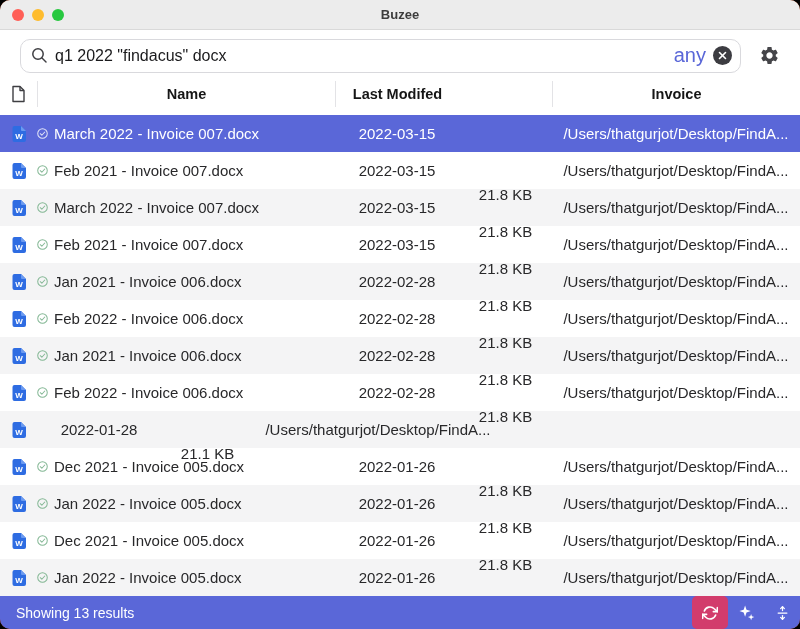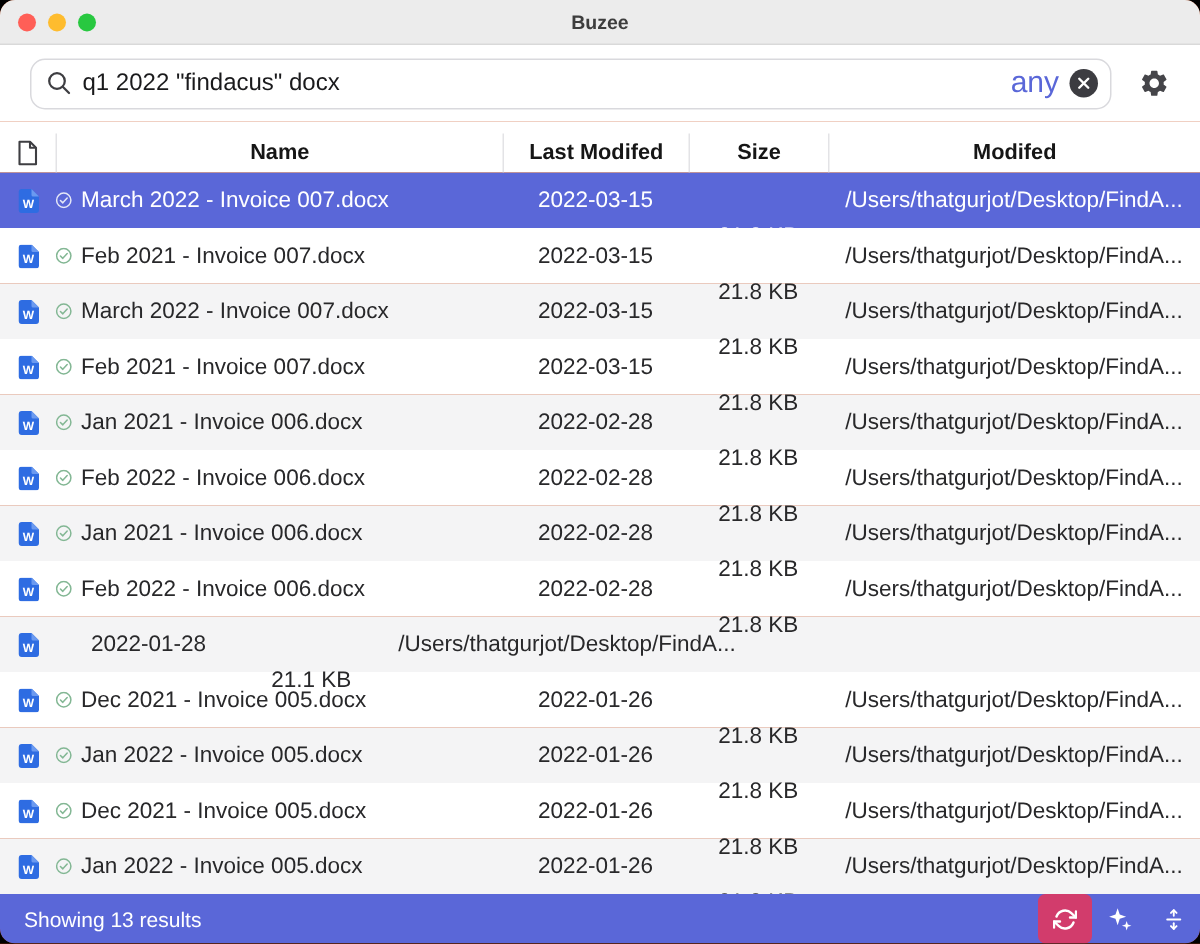--- a/index.html
+++ b/index.html
@@ -37,21 +37,21 @@
     font-family:"Liberation Sans", sans-serif; margin-left:7px; background:transparent;
   }
   .scope-chip { font-size:20px; color:#5a67d8; margin-right:7px; cursor:default; }
   .clear-btn {
     width:19px; height:19px; border-radius:50%; background:#3c3c41;
     display:flex; align-items:center; justify-content:center; flex:0 0 auto;
   }
   .gear-btn { display:flex; align-items:center; justify-content:center; }
   
   .thead {
-    height:34px; display:flex; align-items:flex-end; background:#fff;
+    height:34px; display:flex; align-items:flex-start; background:#fff;
     font-size:14.5px; font-weight:bold; color:#161616; flex:0 0 auto;
   }
   .thead .col { display:flex; align-items:center; justify-content:center; height:26px; }
   .col-icon { width:37px; flex:0 0 37px; }
   .col-name { width:298px; flex:0 0 298px; }
   .col-mod  { width:124px; flex:0 0 124px; }
   .col-size { width:93px;  flex:0 0 93px;margin-top:48px; }
   .col-loc  { width:248px; flex:0 0 248px; }
   .thead .sep { border-left:1px solid #e3e3e6; }
   .rows { flex:1 1 auto; overflow:hidden; }
@@ -119,21 +119,21 @@
   <div class="thead">
     <div class="col col-icon">
       <svg width="15" height="18" viewBox="0 0 15 18">
         <path d="M2 1.5h7l4 4v11H2z" fill="none" stroke="#3e3e42" stroke-width="1.4" stroke-linejoin="round"></path>
         <path d="M9 1.5v4h4" fill="none" stroke="#3e3e42" stroke-width="1.4" stroke-linejoin="round"></path>
       </svg>
     </div>
     <div class="col col-name sep">Name</div>
     <div class="col col-mod sep">Last Modifed</div>
     <div class="col col-size sep">Size</div>
-    <div class="col col-loc sep">Modifed</div>
+    <div class="col col-loc sep">Invoice</div>
   </div>
 
   <div class="rows">
     <div class="file-row selected">
       <div class="cell col-icon cell-fileicon">
         <svg width="14" height="16" viewBox="0 0 14 16">
           <path d="M2.5 0 h6.5 l5 5 v9 a2 2 0 0 1 -2 2 h-9.5 a2 2 0 0 1 -2 -2 v-12 a2 2 0 0 1 2 -2 z" fill="#2e6ce2"></path>
           <path d="M9 0 l5 5 h-4 a1 1 0 0 1 -1 -1 z" fill="#6b9af0"></path>
           <text x="7" y="12.5" text-anchor="middle" font-size="8" font-weight="bold" fill="#fff" font-family="Liberation Sans, sans-serif">W</text>
         </svg>

